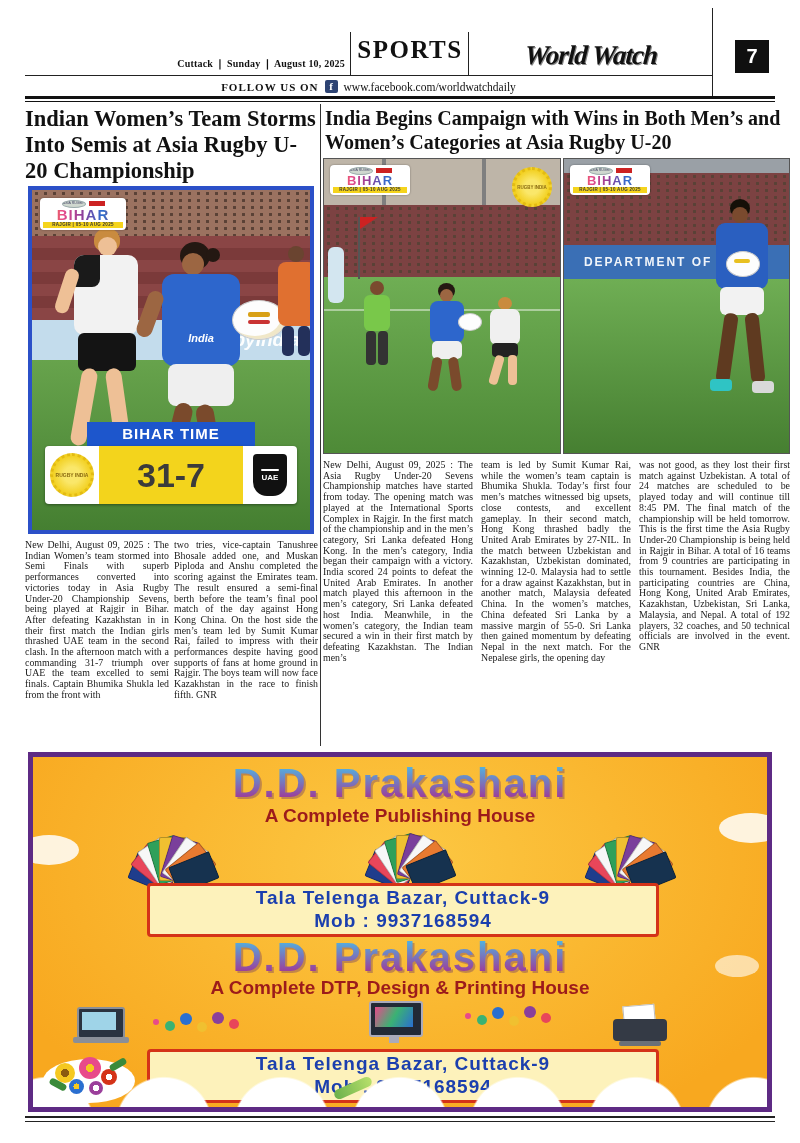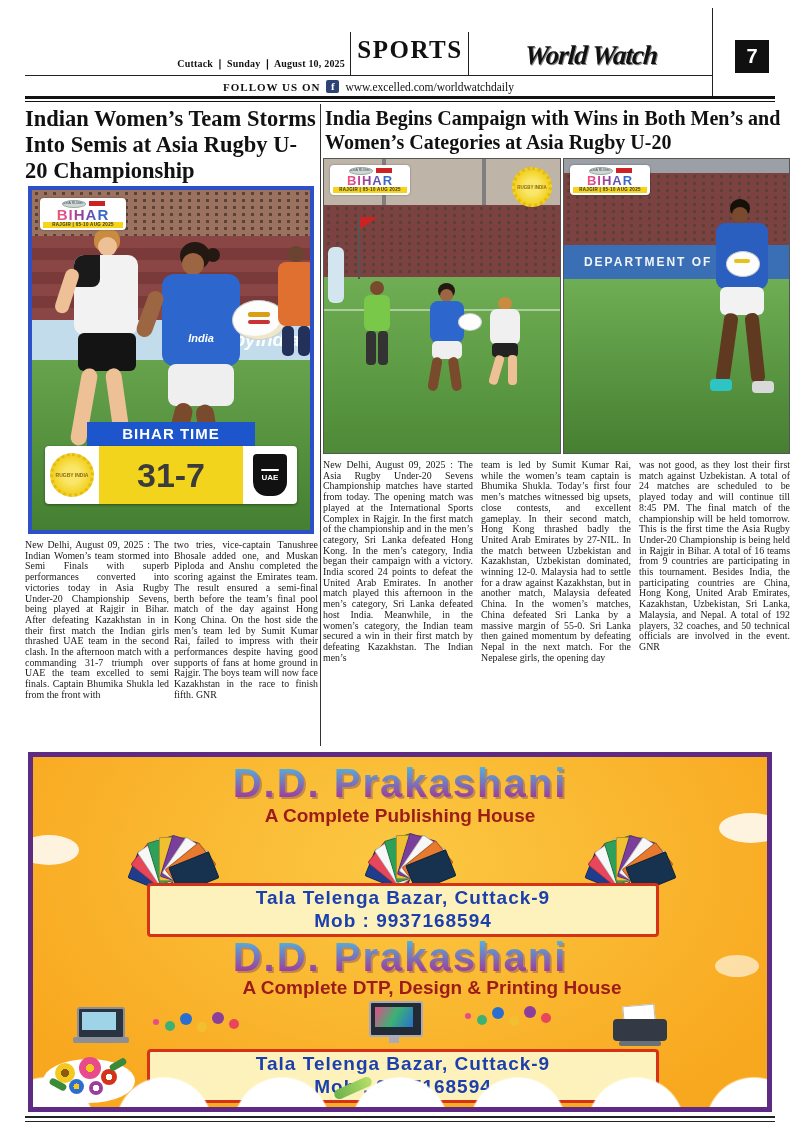--- a/index.html
+++ b/index.html
@@ -108,21 +108,21 @@
   <div class="vline" style="left:350px;top:32px;height:43px;"></div>
   <div class="abs sports-title" style="left:352px;top:36px;width:116px;">SPORTS</div>
   <div class="vline" style="left:468px;top:32px;height:43px;"></div>
   <div class="abs masthead" style="left:472px;top:40px;width:238px;">World Watch</div>
   <div class="vline" style="left:712px;top:8px;height:88px;"></div>
   <div class="abs pagenum" style="left:735px;top:40px;width:34px;height:33px;">7</div>
   <div class="hline" style="left:25px;top:75px;width:687px;"></div>
   <div class="abs followbar" style="left:25px;top:78px;width:687px;height:17px;">
     <span style="font-weight:bold;font-size:11px;letter-spacing:1px;">FOLLOW US ON</span>
     <span class="fb-icon">f</span>
-    <span>www.excelled.com/worldwatchdaily</span>
+    <span>www.facebook.com/worldwatchdaily</span>
   </div>
   <div class="thickrule" style="left:25px;top:96px;width:750px;height:3px;"></div>
   <div class="thickrule" style="left:25px;top:101px;width:750px;height:1px;"></div>
 
   <div class="vline" style="left:320px;top:104px;height:642px;border-left:1px solid #333;"></div>
 
   <div class="abs headline" style="left:25px;top:106px;width:293px;font-size:22.5px;line-height:26px;">Indian Women’s Team Storms Into Semis at Asia Rugby U-20 Championship</div>
 
   <div class="photo" style="left:28px;top:186px;width:286px;height:348px;border:4px solid #2b50c8;box-sizing:border-box;">
     <div class="abs crowd-dots" style="left:0;top:0;right:0;height:46px;background-color:#9b7260;"></div>
@@ -314,21 +314,21 @@
         <i></i>
         <i></i>
       </div>
 
     <div class="addr" style="left:114px;top:126px;width:506px;height:48px;">
       <div class="l">Tala Telenga Bazar, Cuttack-9</div>
       <div class="l">Mob : 9937168594</div>
     </div>
 
     <div class="adtitle" style="top:178px;">D.D. Prakashani</div>
-    <div class="adsub" style="top:220px;padding-left:32px;">A Complete DTP, Design &amp; Printing House</div>
+    <div class="adsub" style="top:220px;">A Complete DTP, Design &amp; Printing House</div>
 
     <div class="abs" style="left:40px;top:246px;width:60px;height:44px;">
       <div class="abs" style="left:4px;top:4px;width:44px;height:28px;background:#2a3340;border:2px solid #8a8f98;border-radius:3px;"></div>
       <div class="abs" style="left:9px;top:9px;width:34px;height:18px;background:#9fd4e8;"></div>
       <div class="abs" style="left:0;top:34px;width:56px;height:6px;background:#8a8f98;border-radius:2px;"></div>
     </div>
     <span class="dots" style="left:120px;top:262px;"></span>
     <div class="abs" style="left:330px;top:244px;width:64px;height:48px;">
       <div class="abs" style="left:6px;top:0;width:50px;height:32px;background:#222a36;border:2px solid #aab;border-radius:3px;"></div>
       <div class="abs" style="left:12px;top:6px;width:38px;height:20px;background:linear-gradient(120deg,#e84a8a,#3bb273,#2a6fd0);"></div>

